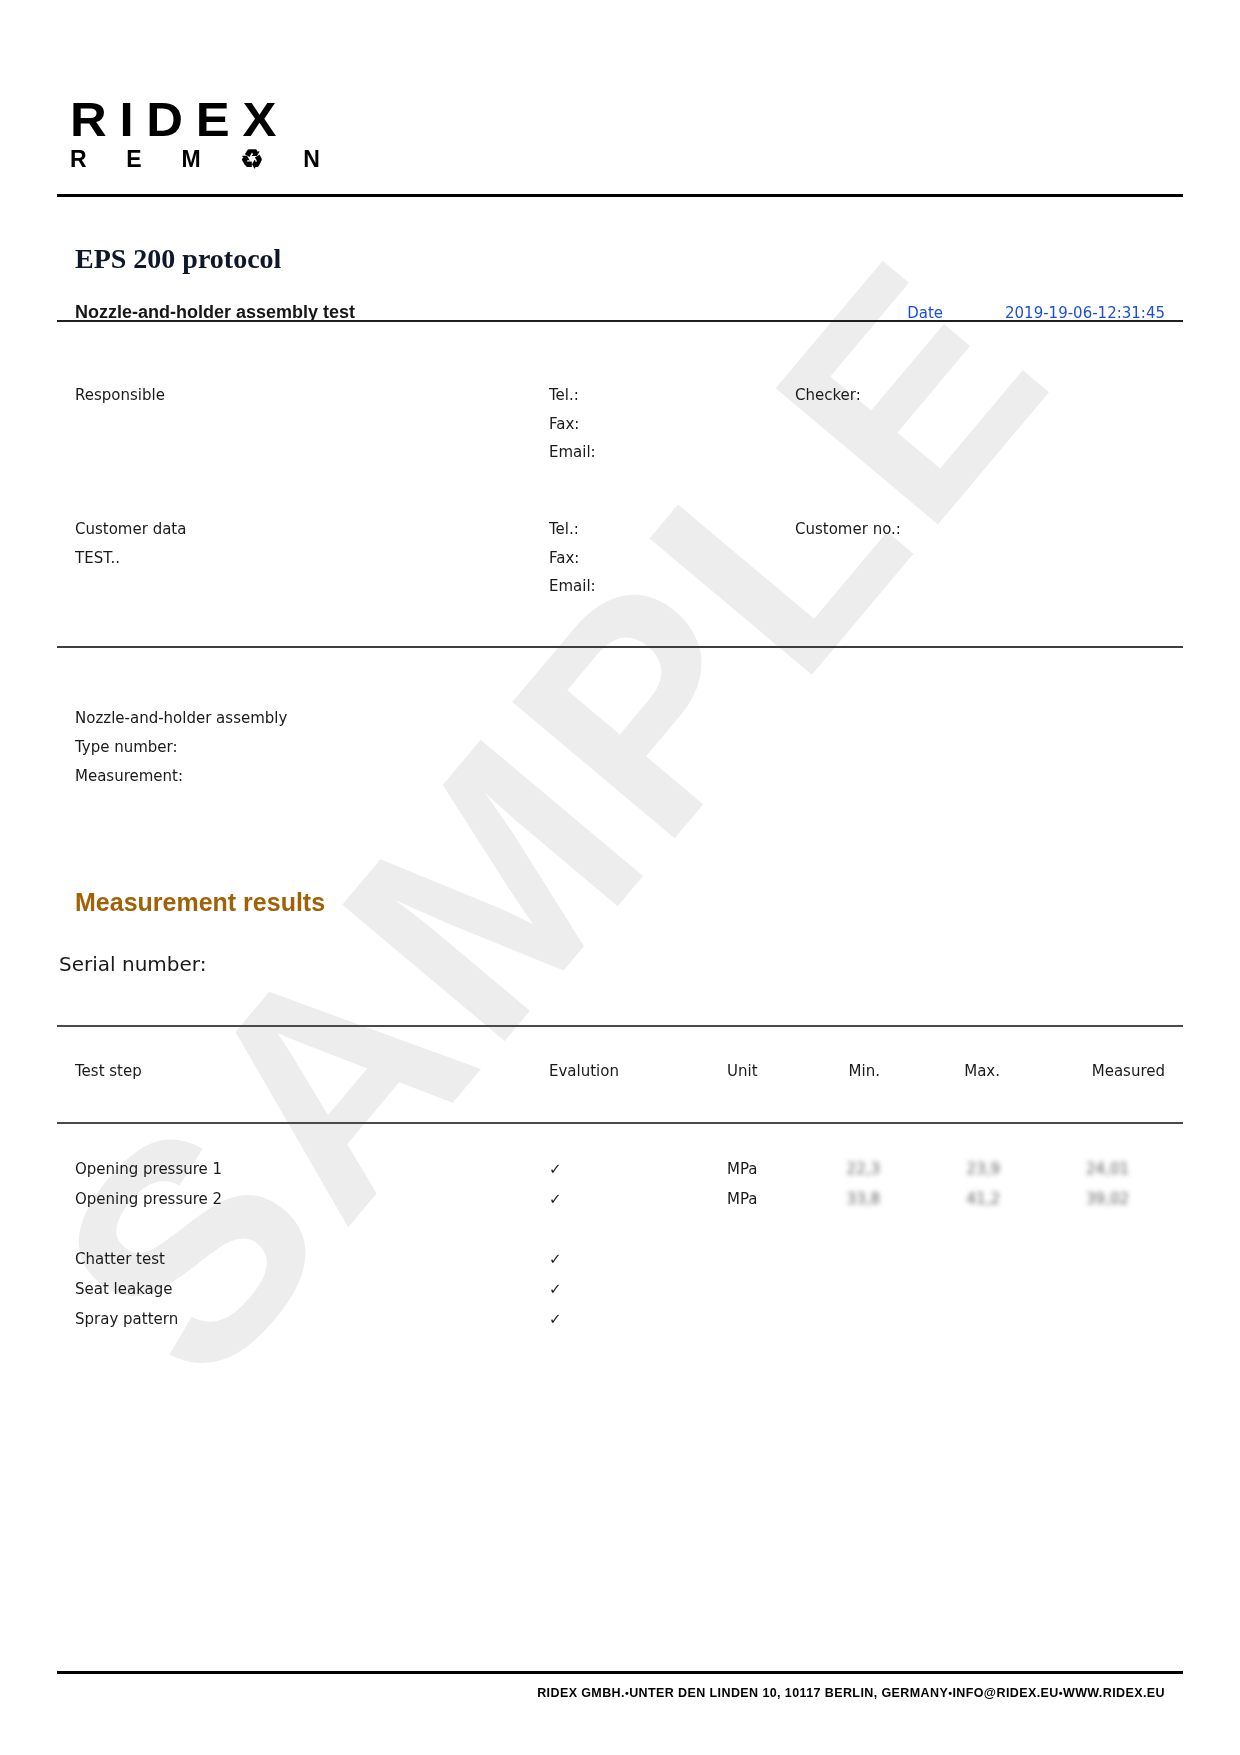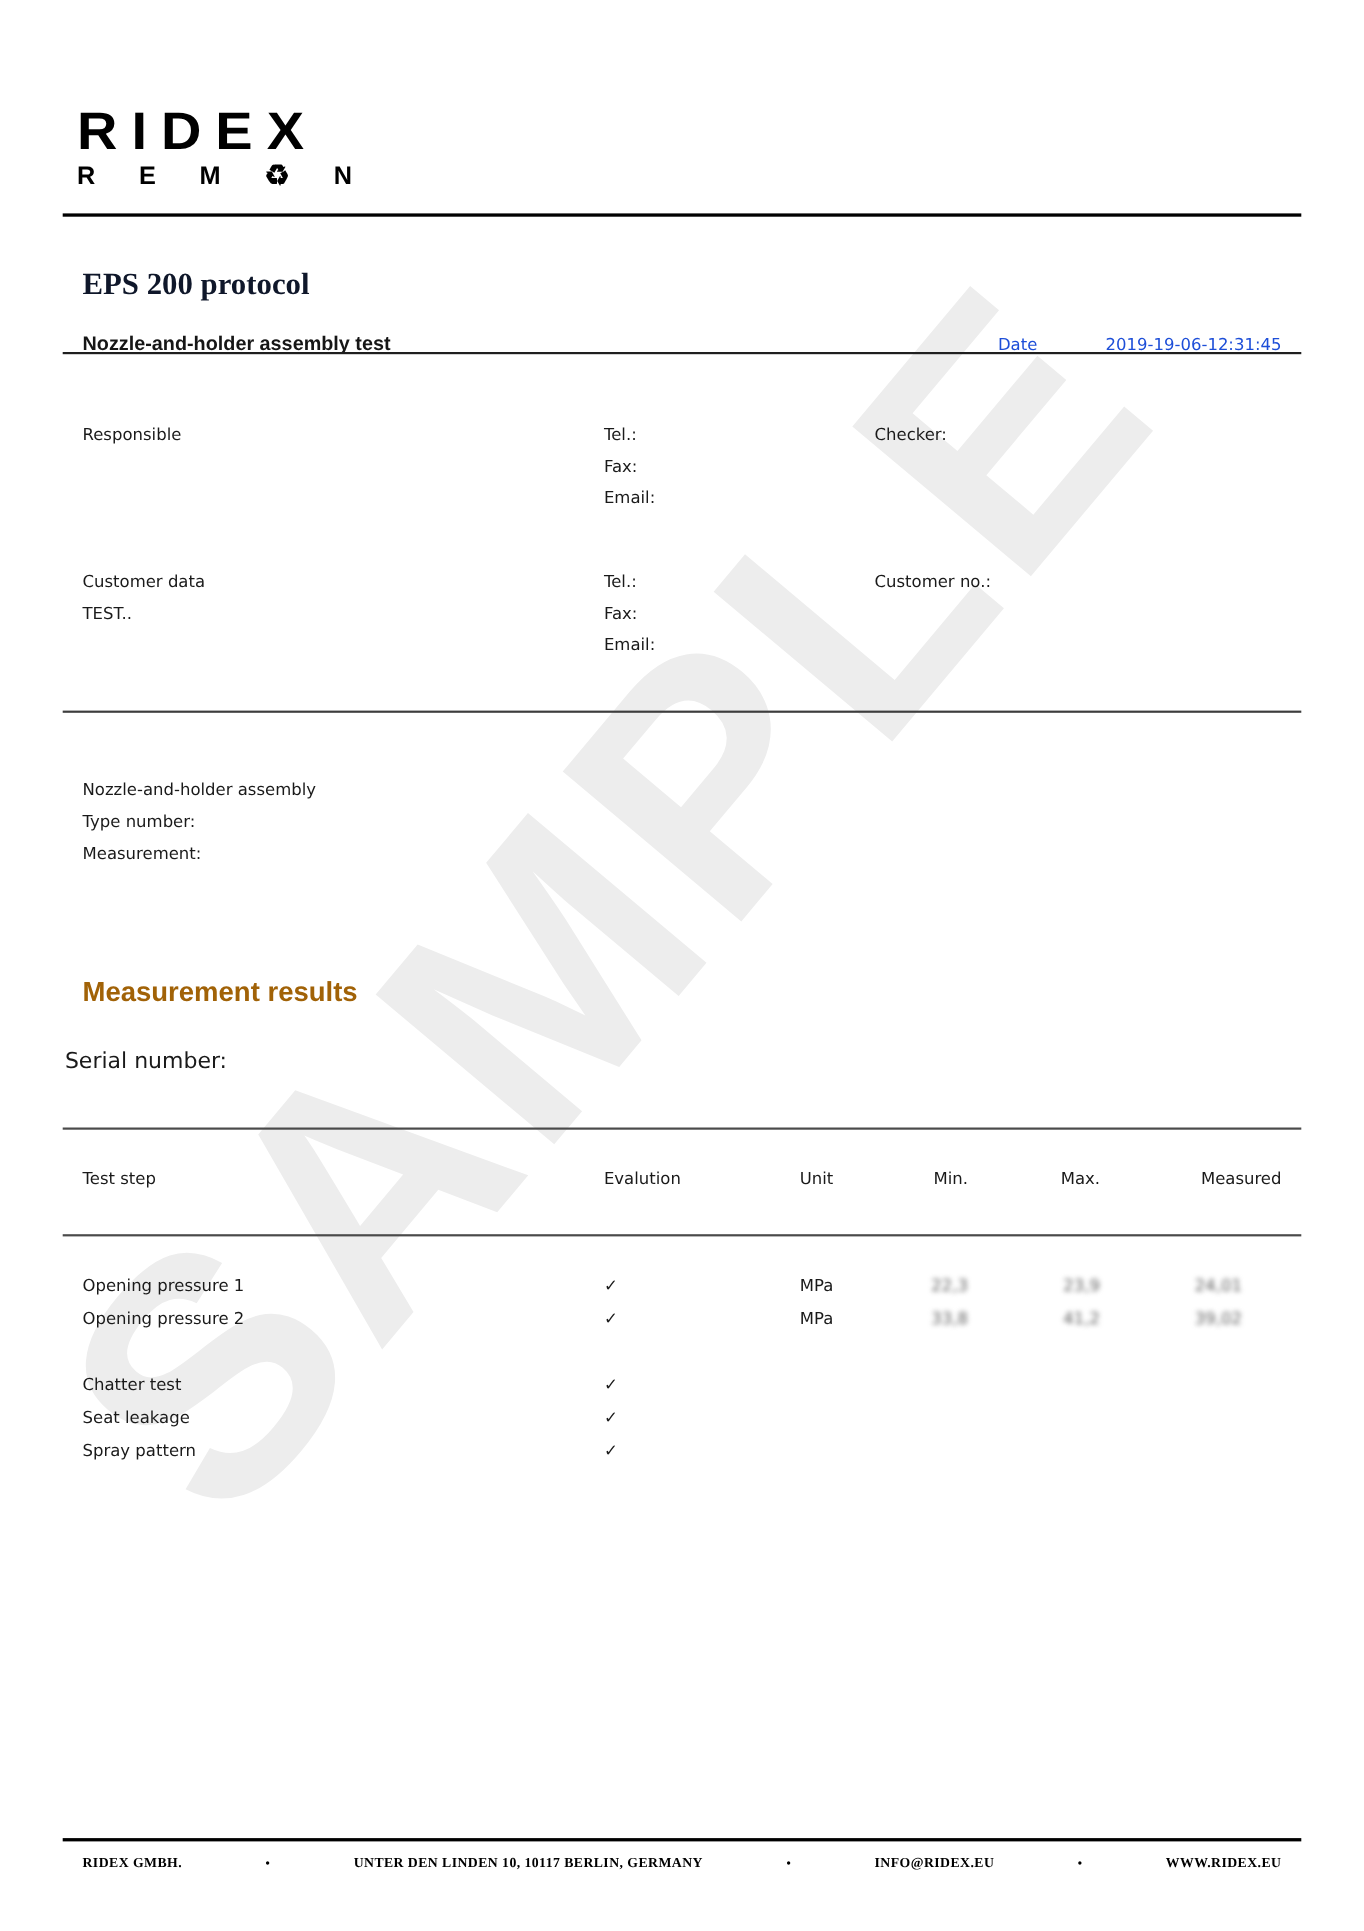--- a/index.html
+++ b/index.html
@@ -80,22 +80,22 @@
   .cell-unit { left:652px; }
   .cell-min  { left:690px; width:115px; text-align:right; }
   .cell-max  { left:805px; width:120px; text-align:right; }
   .cell-meas { left:925px; width:165px; text-align:right; }
   .trow.data .cell-meas { padding-right:36px; }
   .blurval { filter:blur(2.6px); color:#5f5f5f; }
 
   
   .footer-row {
     position:absolute; left:75px; top:1686px; width:1090px;
-    display:flex; justify-content:space-between; align-items:center;
-    font-family:Liberation Serif, serif; font-weight:700;
+    display:flex; justify-content:flex-end; align-items:center;
+    font-family:Liberation Sans, sans-serif; font-weight:700;
     font-size:12.5px; letter-spacing:0.4px; color:#000;
   }
   .footer-bullet { font-size:11px; }
 </style>
 </head>
 <body>
 
 <div class="page">
 
   <div class="watermark">SAMPLE</div>

